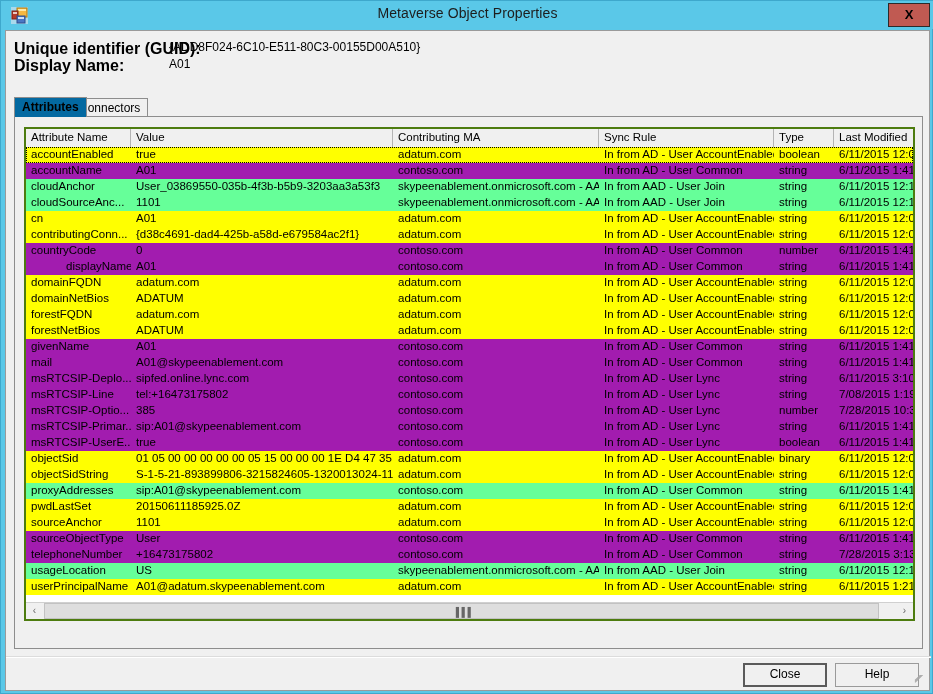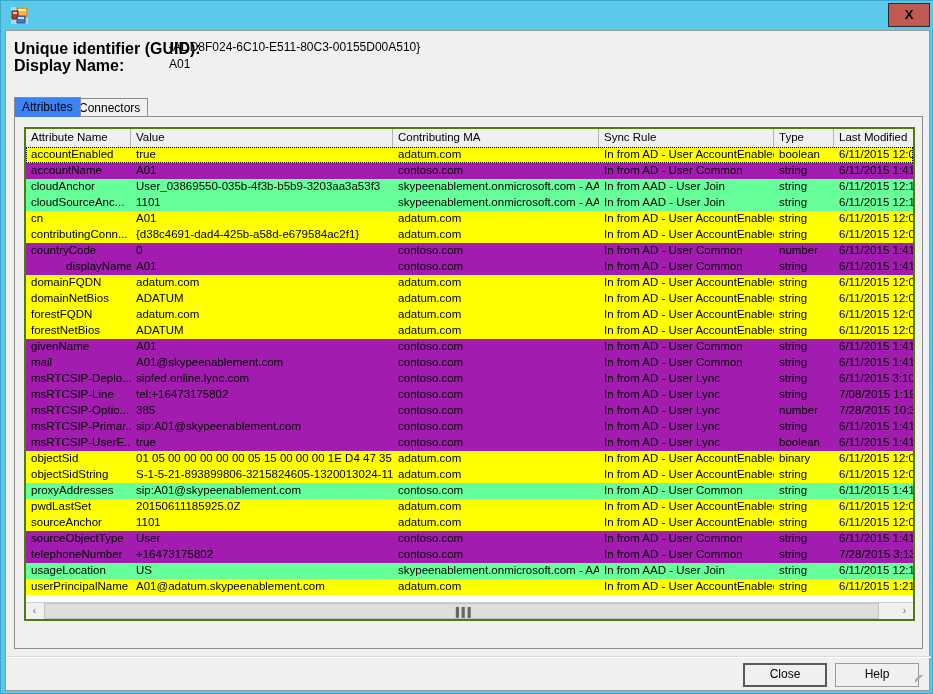--- a/index.html
+++ b/index.html
@@ -102,23 +102,23 @@
     background: #f0f0f0;
     border: 1px solid #8d8d8d;
     border-bottom: none;
     cursor: pointer;
     line-height: 15px;
     white-space: nowrap;
   }
   .tab.active {
     top: 0;
     height: 20px;
-    background: #3b82f6;
+    background: #0369a1;
     z-index: 3;
-    font-weight: normal;
+    font-weight: bold;
   }
   #tab-attributes { left: 0; }
   #tab-connectors { left: 57px; }
 
   
   #tabbody {
     position: absolute;
     left: 8px; top: 85px;
     width: 909px; height: 533px;
     background: #f0f0f0;
@@ -277,20 +277,21 @@
       <svg width="17" height="17" viewBox="0 0 17 17">
         <rect x="0" y="0" width="17" height="17" fill="#a9d9ec"></rect>
         <rect x="6" y="1" width="10" height="9" fill="#f5b841" stroke="#b07d10"></rect>
         <rect x="7" y="2" width="8" height="2" fill="#ffe9a8"></rect>
         <rect x="1" y="4" width="6" height="8" fill="#b63b2a" stroke="#7a2317"></rect>
         <rect x="2" y="5" width="4" height="2" fill="#e8c9c3"></rect>
         <rect x="6" y="9" width="8" height="7" fill="#4a77c4" stroke="#2c4d8c"></rect>
         <rect x="7" y="10" width="6" height="2" fill="#cfe0f5"></rect>
       </svg>
     </div>
+    <div id="title-text">Metaverse Object Properties</div>
     <div id="close-button">X</div>
   </div>
 
   <div id="client">
 
     <div id="info">
       <div class="info-row">
         <span class="info-label">Unique identifier (GUID):</span>
         <span class="info-value">{ADD8F024-6C10-E511-80C3-00155D00A510}</span>
       </div>

